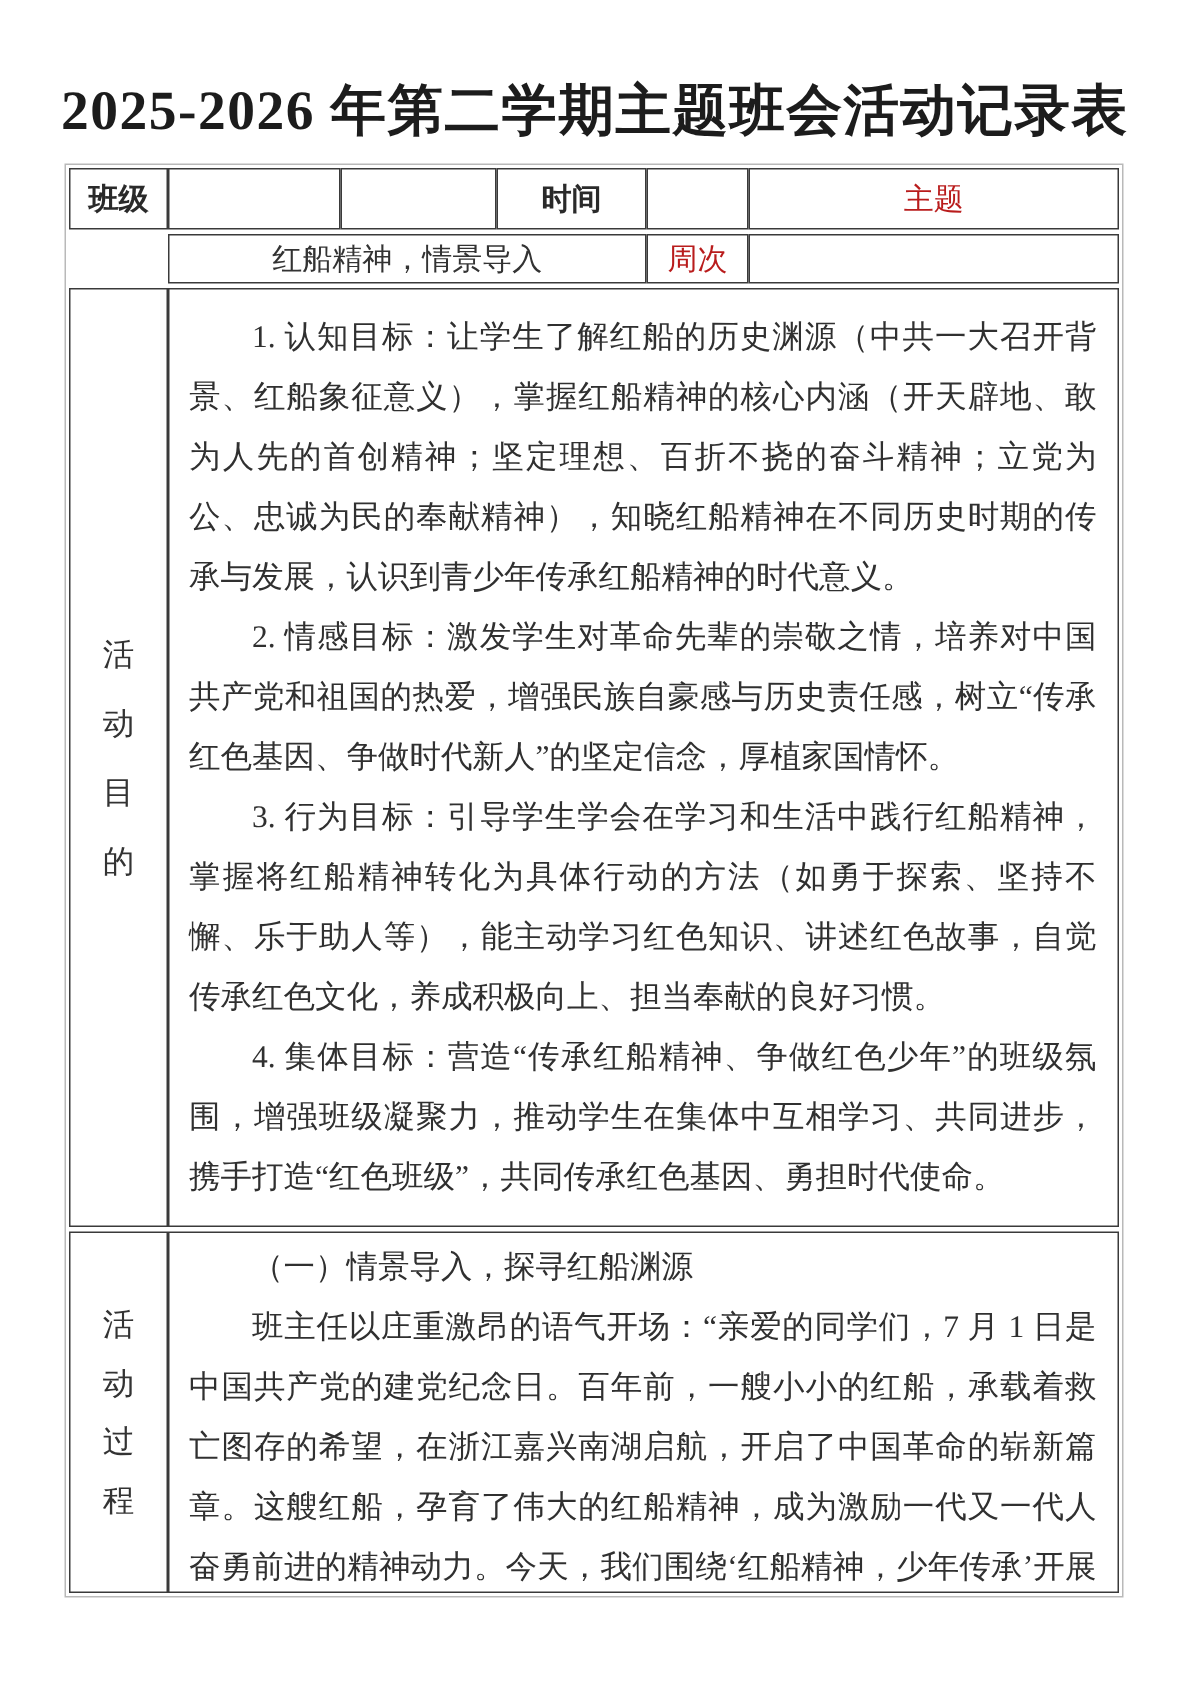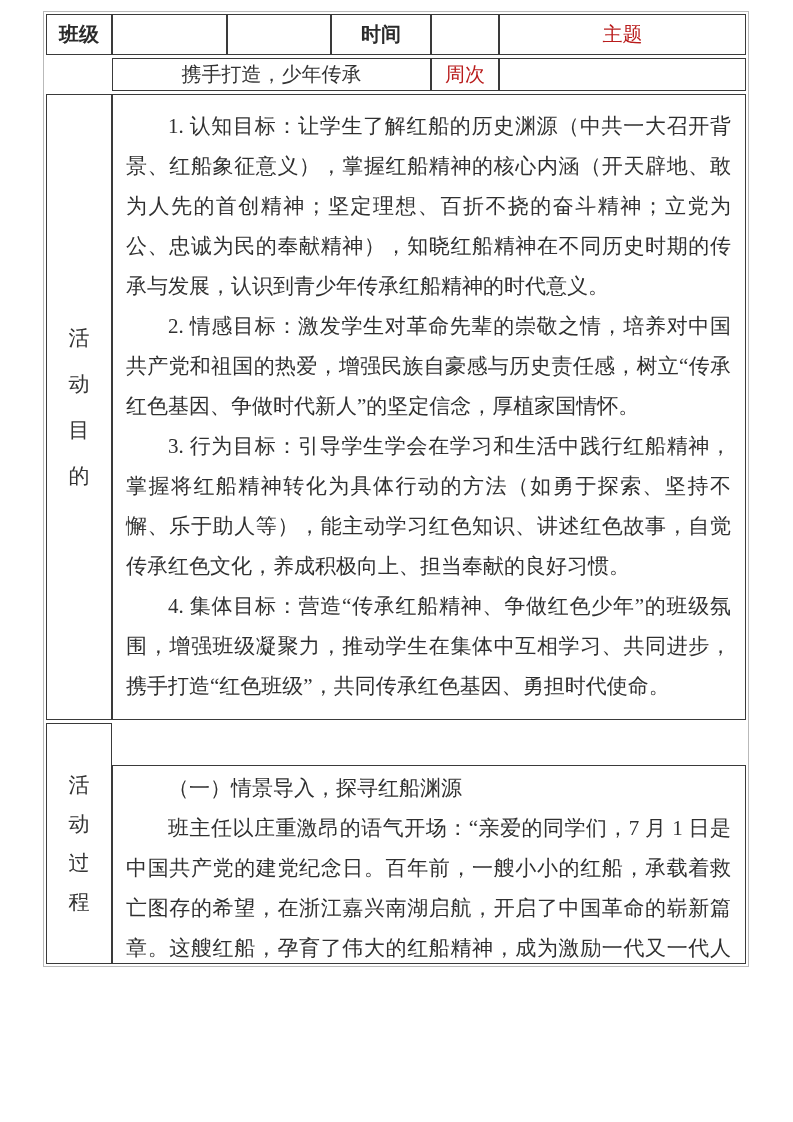--- a/index.html
+++ b/index.html
@@ -73,43 +73,44 @@
   }
   .vlabel-cell.purpose span { line-height: 46px; }
   .vlabel-cell.process span { line-height: 39px; }
   .content-cell {
     padding: 11px 14px 0 13px;
     font-size: 21px;
     line-height: 40px;
     text-align: justify;
     color: #303030;
   }
-  .content-cell.process { padding-top: 2px; margin-top: 42px; }
+  .content-cell.process { padding-top: 2px; }
   .content-cell p {
     margin: 0;
     text-indent: 2em;
   }
 </style>
 </head>
 <body>
 
 <div class="page">
 
+  <h1 class="doc-title">2025-2026 年第二学期主题班会活动记录表</h1>
 
   <div class="table-wrap">
     <div class="doc-table">
 
       <div class="cell label-cell label-bold">班级</div>
       <div class="cell value-cell"></div>
       <div class="cell value-cell"></div>
       <div class="cell label-cell label-bold">时间</div>
       <div class="cell value-cell"></div>
 
       <div class="cell label-cell">主题</div>
-      <div class="cell value-cell" style="grid-column: 2 / span 3;">携手打造，少年传承</div>
+      <div class="cell value-cell" style="grid-column: 2 / span 3;">红船精神，情景导入</div>
       <div class="cell label-cell">周次</div>
       <div class="cell value-cell"></div>
 
       <div class="cell vlabel-cell purpose">
         <span>活</span>
         <span>动</span>
         <span>目</span>
         <span>的</span>
       </div>
       <div class="cell content-cell" style="grid-column: 2 / span 5;">

